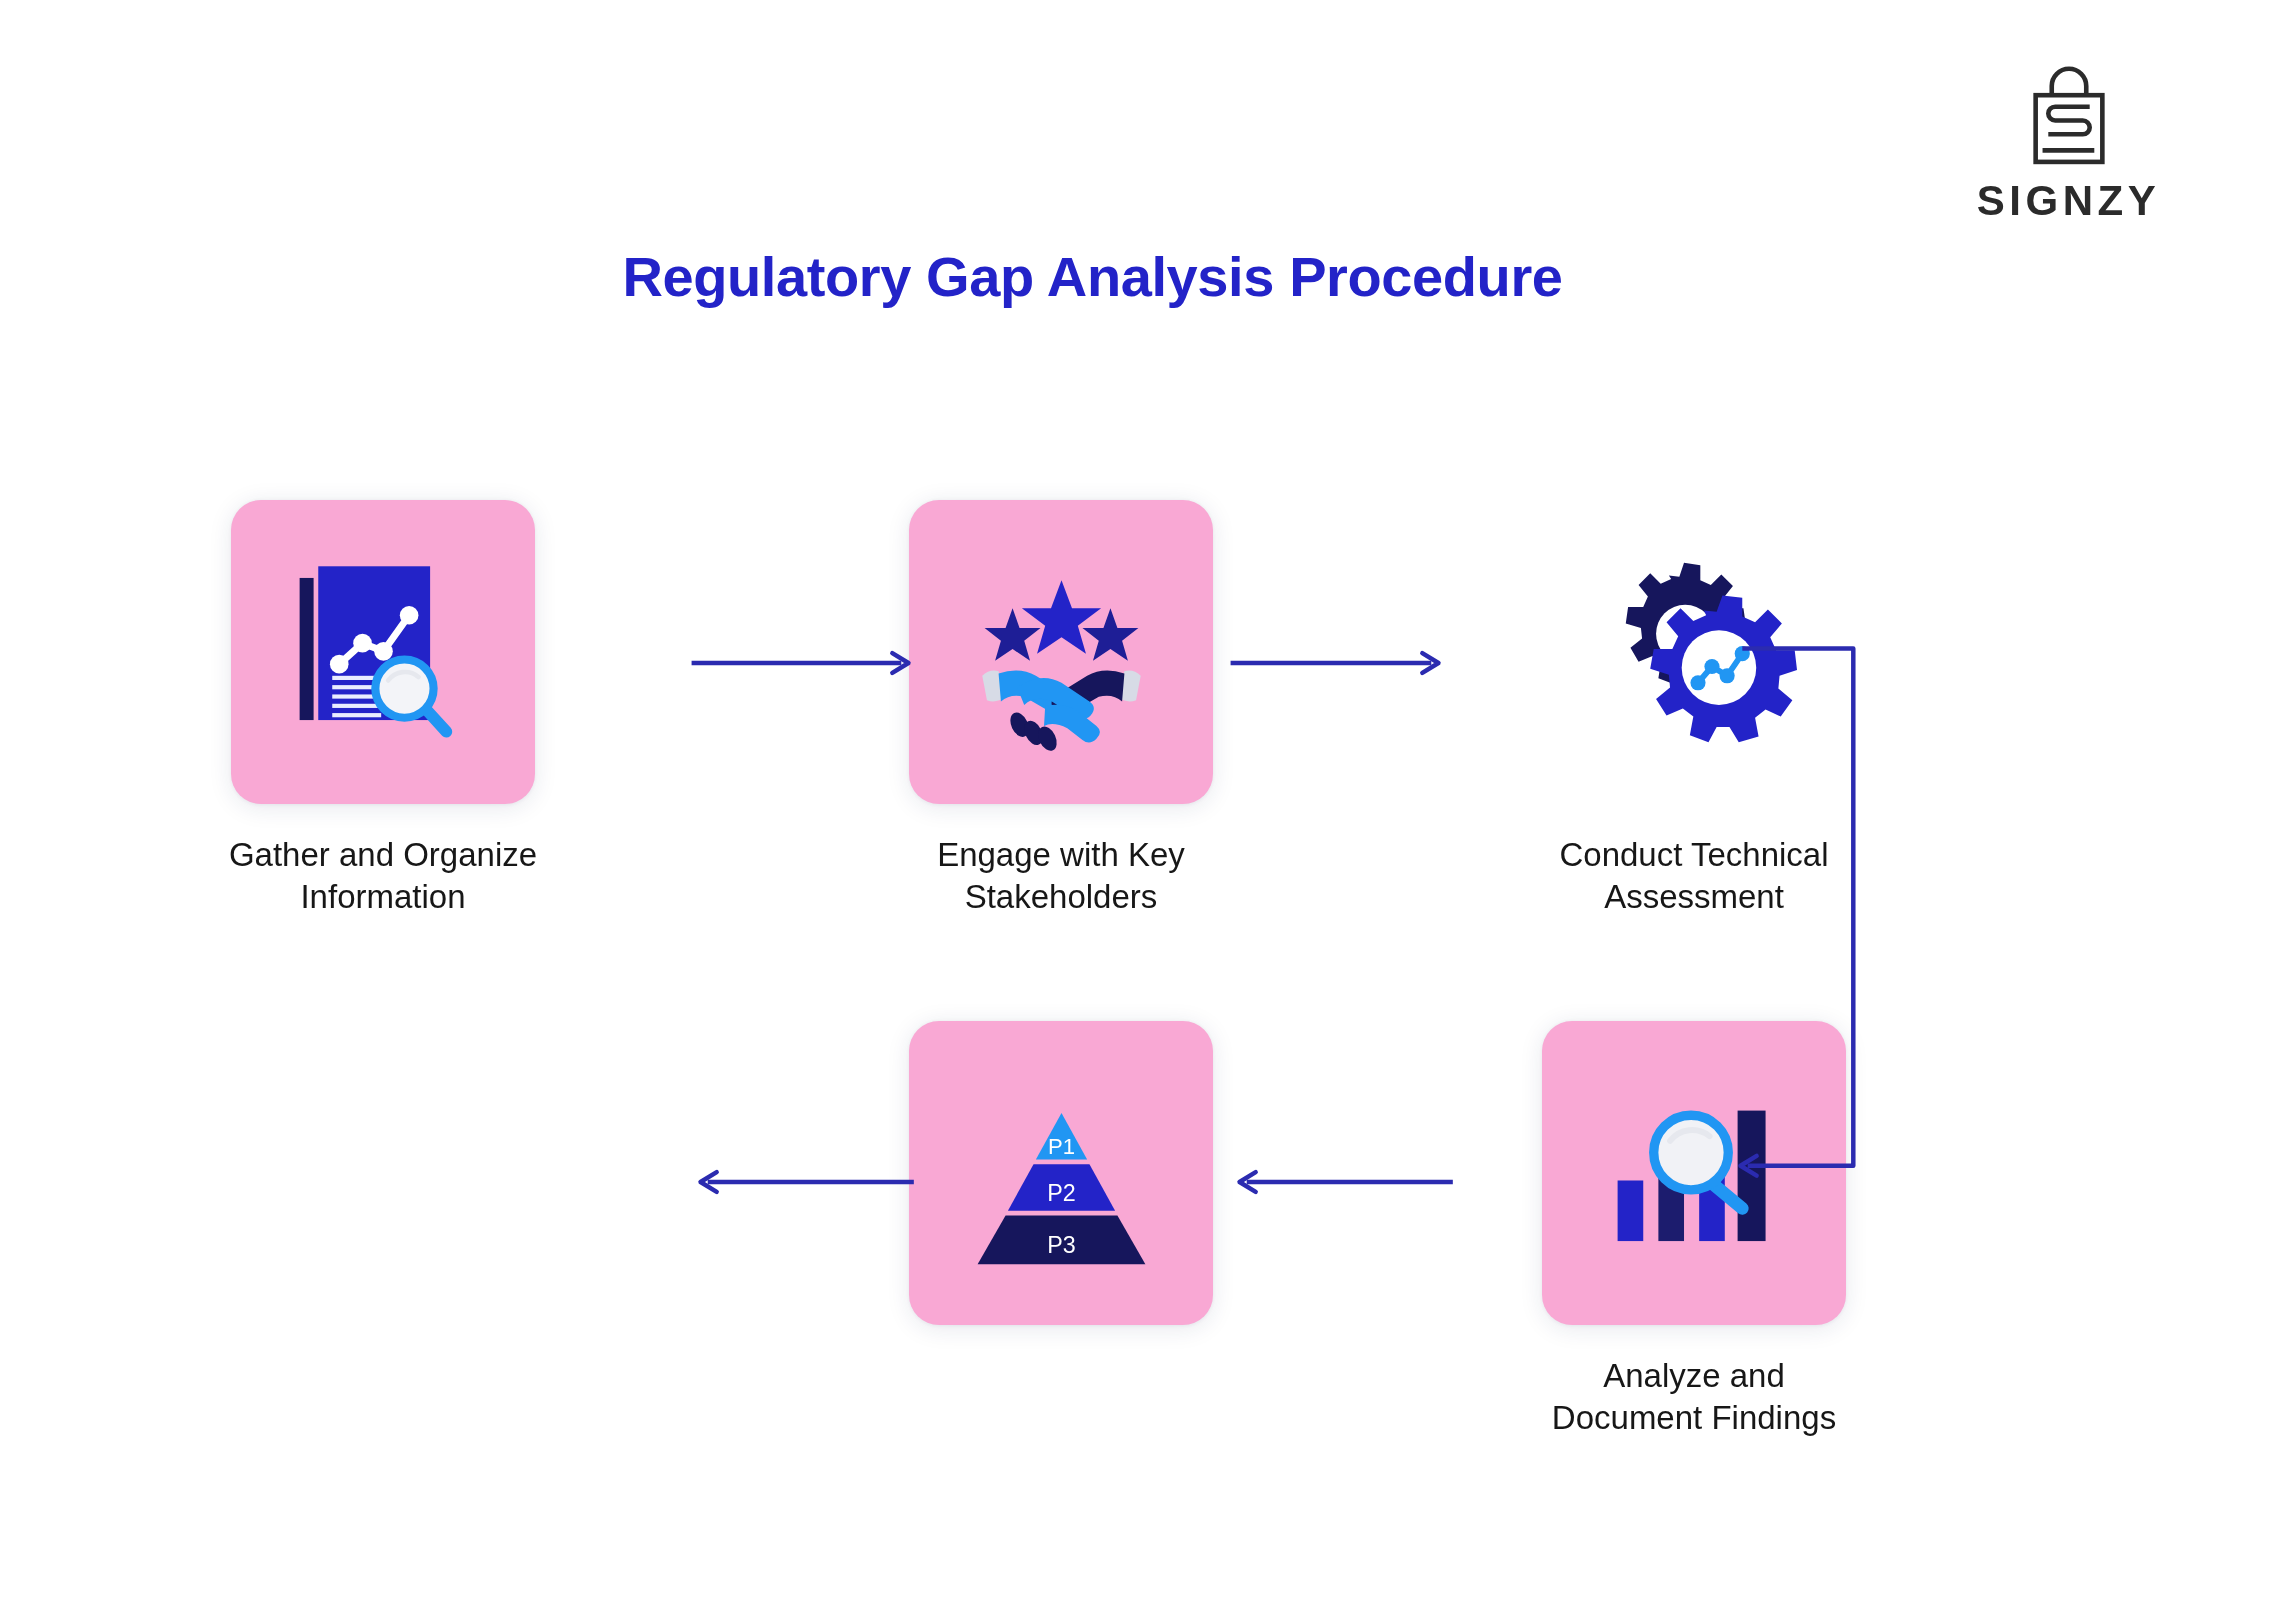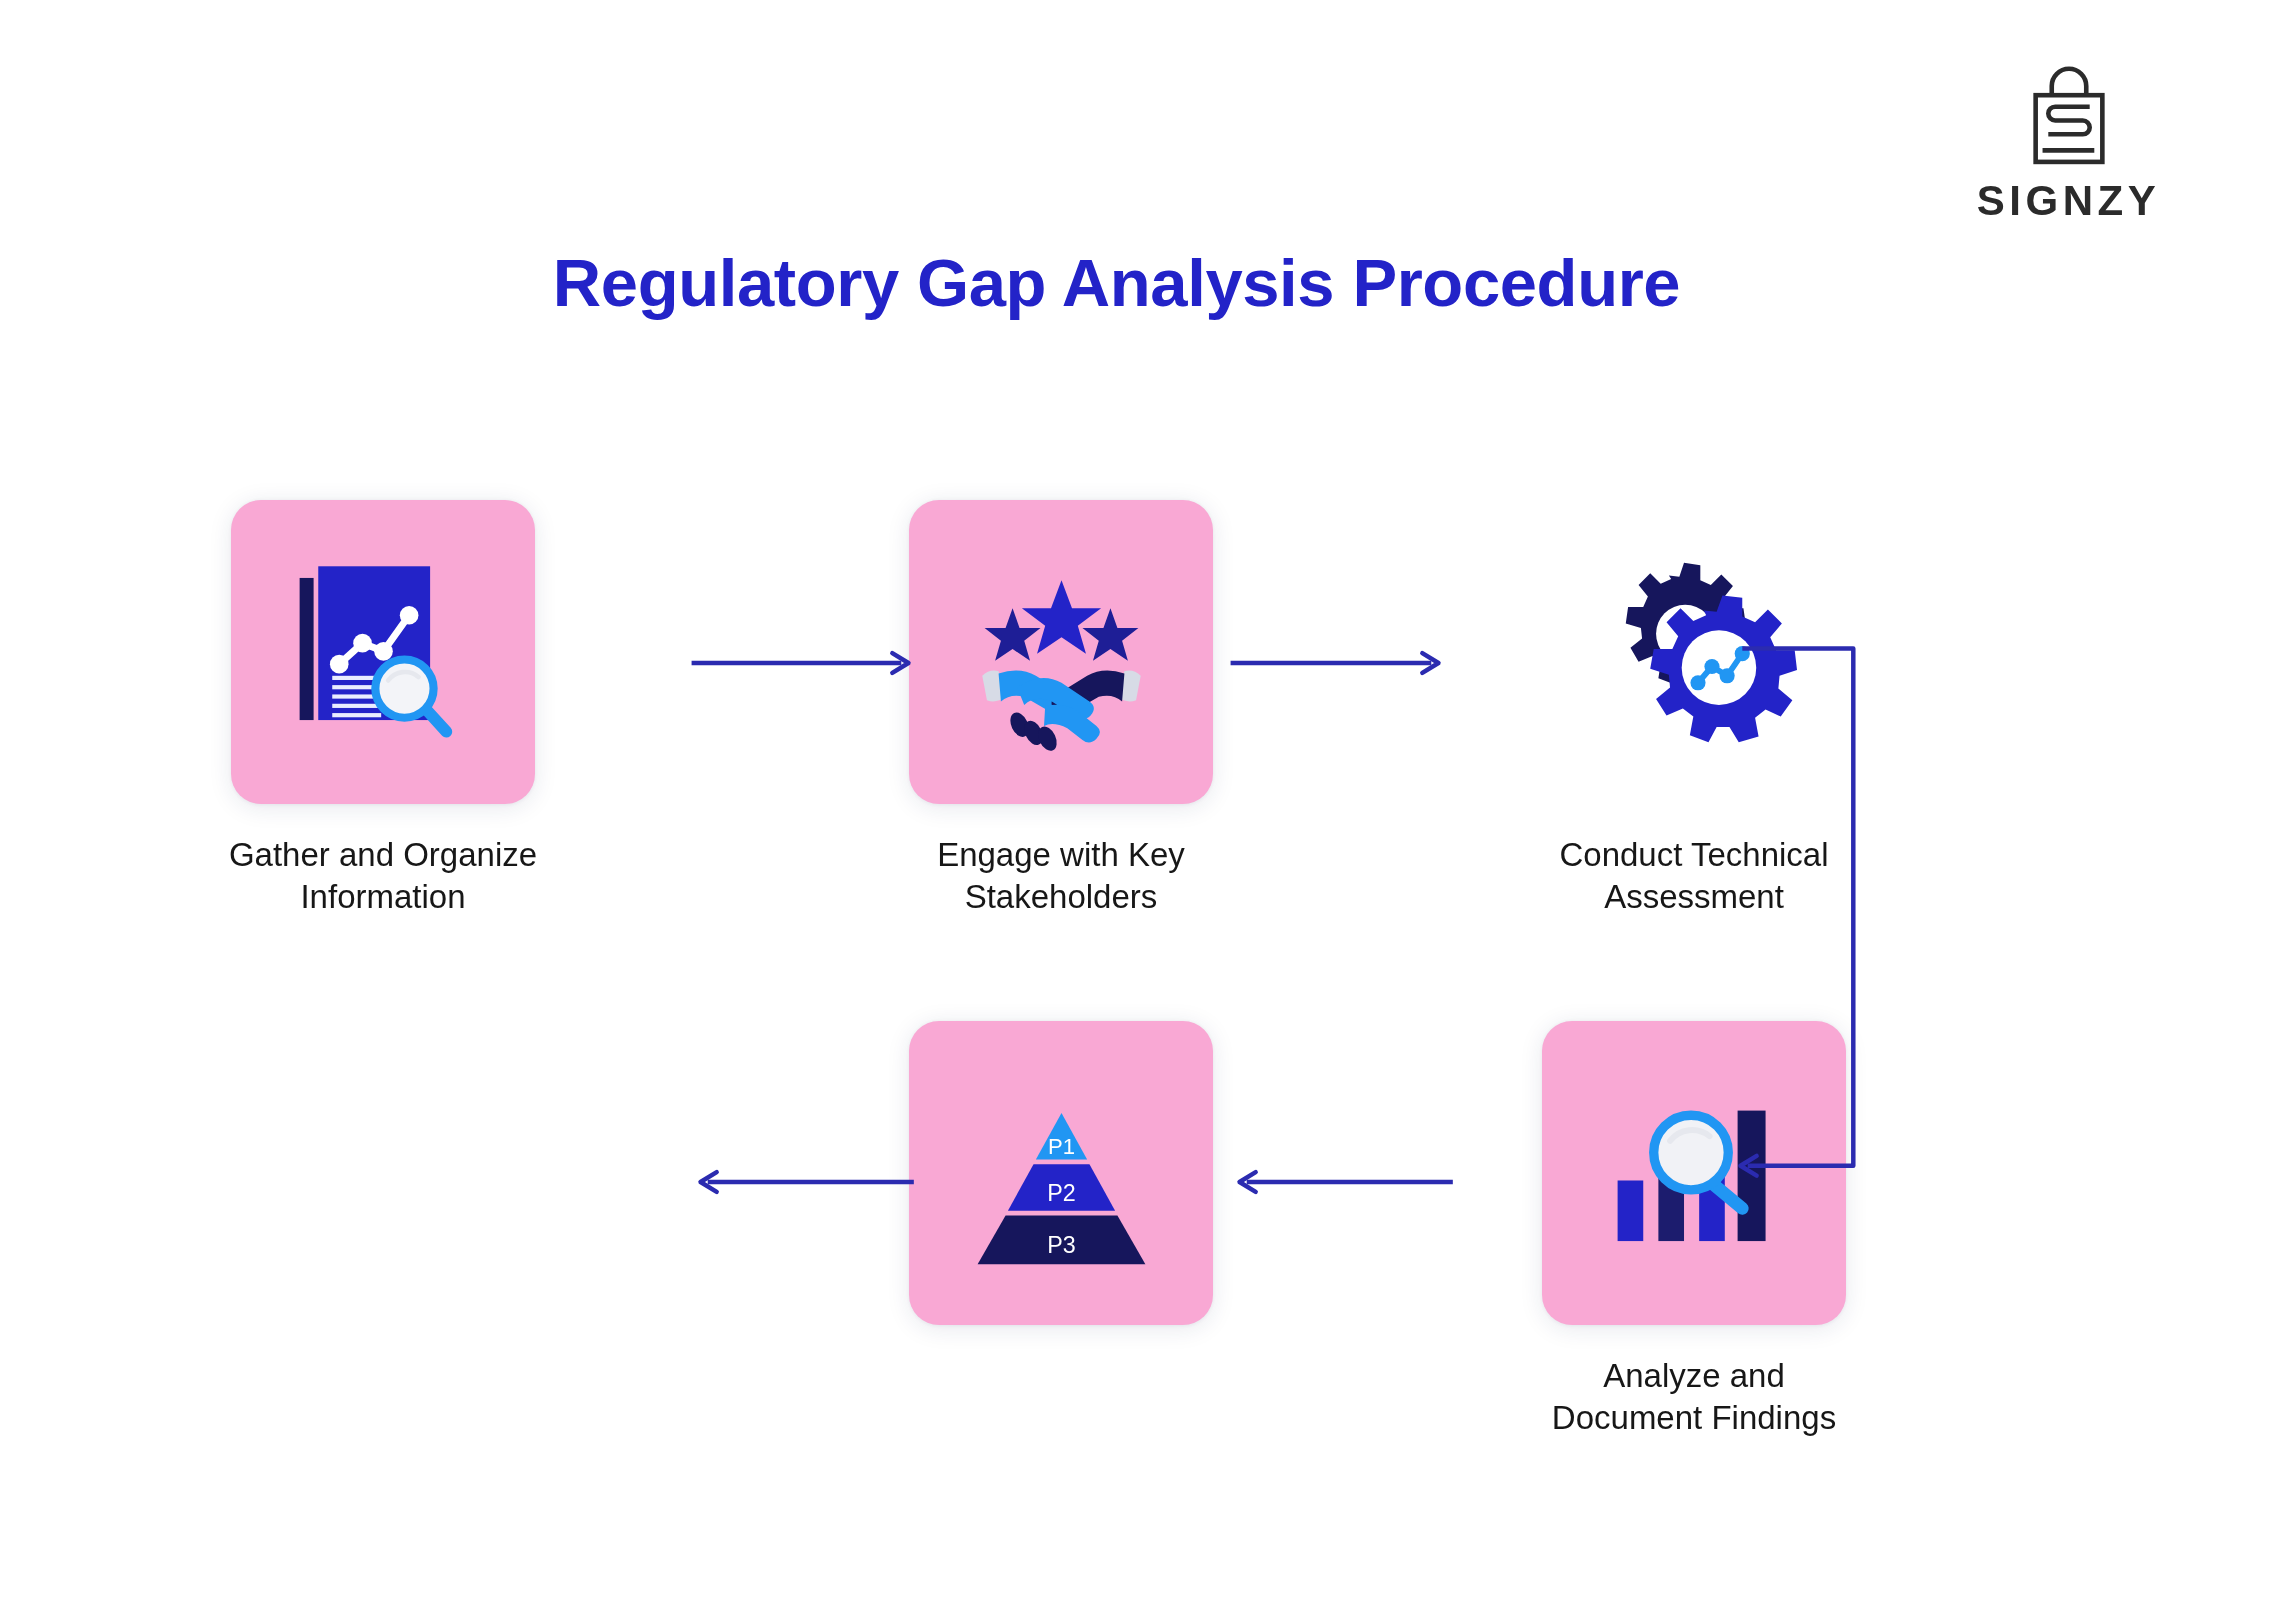--- a/index.html
+++ b/index.html
@@ -16,25 +16,24 @@
   .logo { position:absolute; left:1952px; top:63px; width:233px; height:179px;
           display:flex; flex-direction:column; align-items:center; }
   .logo-mark { width:116px; height:115px; }
   .logo-word { margin-top:2px; font-size:42px; font-weight:700; letter-spacing:4.5px;
                color:#2b2b2b; font-family:"Liberation Sans", sans-serif; line-height:1; }
 
   
   .title {
     position:absolute; left:0; top:244px; width:2185px;
     text-align:center;
-    font-size:67px; font-weight:700; color:#2323c8;
+    font-size:56px; font-weight:700; color:#2323c8;
     letter-spacing:-0.4px;
     font-family:"Liberation Sans", sans-serif;
     white-space:nowrap;
-    margin-left:24px;
   }
 
   
   .flow { position:absolute; left:0; top:0; width:2293px; height:1621px; }
 
   .node { position:absolute; width:322px; }
   .card {
     width:304px; height:304px; border-radius:30px;
     background:#f9a8d4;
     box-shadow:0 3.6px 23px rgba(30,40,90,0.10), 0 0.9px 3.6px rgba(30,40,90,0.06);

